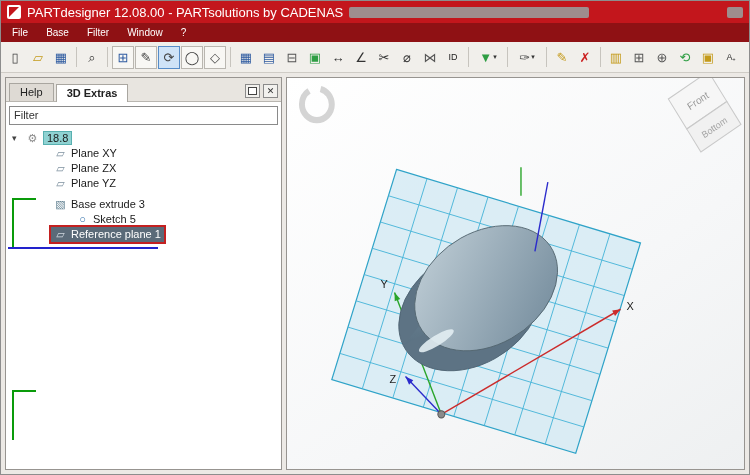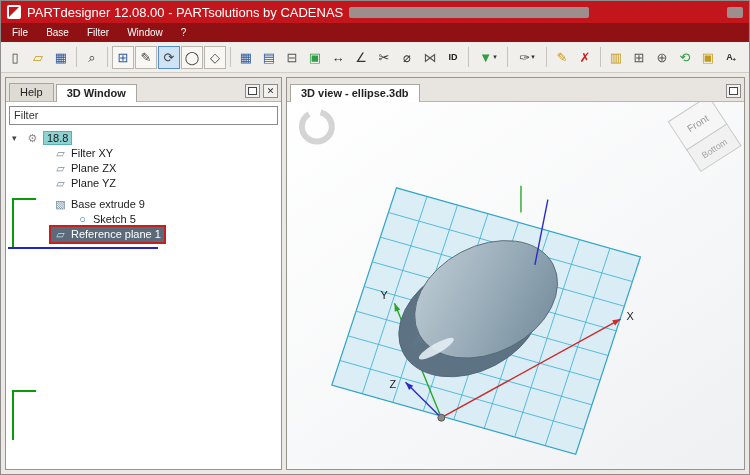--- a/index.html
+++ b/index.html
@@ -19,21 +19,21 @@
   .menubar{height:19px;background:#8f1114;display:flex;align-items:center;padding:0 2px;}
   .menu-item{color:#fff;font-size:10px;padding:2px 9px;cursor:default;}
 
   
   .toolbar{height:30px;background:#f1efeb;border-bottom:1px solid #cfccc6;display:flex;align-items:center;padding:0 3px;gap:1px;}
   .tb-btn{width:22px;height:23px;border:1px solid transparent;background:transparent;display:flex;align-items:center;justify-content:center;padding:0;flex:none;}
   .tb-btn.boxed{border-color:#b9b6b0;background:#f8f7f4;}
   .tb-btn.active{background:#cfe3f7;border-color:#568cc8;}
   .tb-btn.has-caret{width:30px;}
   .tb-glyph{font-size:13px;line-height:1;}
-  .tb-glyph.small{font-size:9px;font-weight:bold;}
+  .tb-glyph.small{font-size:9px;font-weight:normal;}
   .tb-caret{font-size:7px;color:#333;margin-left:1px;}
   .tb-sep{width:1px;height:20px;background:#c7c4be;margin:0 3px;flex:none;}
 
   
   .content{position:absolute;top:76px;left:4px;right:4px;bottom:4px;display:flex;gap:4px;}
   .panel{background:#fff;border:1px solid #979490;display:flex;flex-direction:column;box-sizing:border-box;}
   .left-panel{width:277px;flex:none;}
   .right-panel{flex:1;}
 
   .tabbar{height:21px;background:#e8e5e0;border-bottom:1px solid #b9b6b0;display:flex;align-items:flex-end;padding:2px 3px 0;gap:2px;flex:none;justify-content:flex-end;}
@@ -184,21 +184,21 @@
       <button class="tb-btn">
         <span class="tb-glyph small" style="color: rgb(51, 51, 51);">A₊</span>
       </button>
     </div>
 
   <div class="content">
 
     <div class="panel left-panel">
       <div class="tabbar">
         <span class="tab">Help</span>
-        <span class="tab active">3D Window</span>
+        <span class="tab active">3D Extras</span>
         <span class="tab-tools">
           <button class="mini-btn">
               <span class="restore-box"></span>
             </button>
           <button class="mini-btn">
               <span>✕</span>
             </button>
         </span>
       </div>
       <div class="filter-wrap">
@@ -209,42 +209,42 @@
             <span class="expander">▾</span>
             <span class="node-body">
               <span class="node-icon" style="color: rgb(141, 141, 141);">⚙</span>
               <span class="node-label hl">18.8</span>
             </span>
           </div>
           <div class="tree-row lvl1">
             <span class="expander"></span>
             <span class="node-body">
               <span class="node-icon" style="color: rgb(127, 146, 160);">▱</span>
-              <span class="node-label">Filter XY</span>
+              <span class="node-label">Plane XY</span>
             </span>
           </div>
           <div class="tree-row lvl1">
             <span class="expander"></span>
             <span class="node-body">
               <span class="node-icon" style="color: rgb(127, 146, 160);">▱</span>
               <span class="node-label">Plane ZX</span>
             </span>
           </div>
           <div class="tree-row lvl1">
             <span class="expander"></span>
             <span class="node-body">
               <span class="node-icon" style="color: rgb(127, 146, 160);">▱</span>
               <span class="node-label">Plane YZ</span>
             </span>
           </div>
           <div class="tree-row lvl1 gap">
             <span class="expander"></span>
             <span class="node-body">
               <span class="node-icon" style="color: rgb(93, 125, 142);">▧</span>
-              <span class="node-label">Base extrude 9</span>
+              <span class="node-label">Base extrude 3</span>
             </span>
           </div>
           <div class="tree-row lvl2">
             <span class="expander"></span>
             <span class="node-body">
               <span class="node-icon" style="color: rgb(45, 108, 168);">○</span>
               <span class="node-label">Sketch 5</span>
             </span>
           </div>
           <div class="tree-row lvl1">
@@ -256,28 +256,20 @@
           </div>
           <div class="green-bracket"></div>
           <div class="blue-line"></div>
         </div>
       <div style="position:relative;">
         <div class="green-bracket" style="position:absolute;left:6px;top:-79px;"></div>
       </div>
     </div>
 
     <div class="panel right-panel">
-      <div class="tabbar">
-        <span class="tab active">3D view - ellipse.3db</span>
-        <span class="tab-tools">
-          <button class="mini-btn">
-              <span class="restore-box"></span>
-            </button>
-        </span>
-      </div>
       <div class="viewport">
         <svg viewBox="0 0 459 372" preserveAspectRatio="none">
           <defs>
             <linearGradient id="cylTop" x1="0" y1="0" x2="1" y2="1">
               <stop offset="0" stop-color="#c2d0d8"></stop>
                 <stop offset="1" stop-color="#71899a"></stop>
             </linearGradient>
             <linearGradient id="cylSide" x1="0" y1="0" x2="0" y2="1">
               <stop offset="0" stop-color="#7b93a3"></stop>
                 <stop offset="1" stop-color="#5a7182"></stop>

